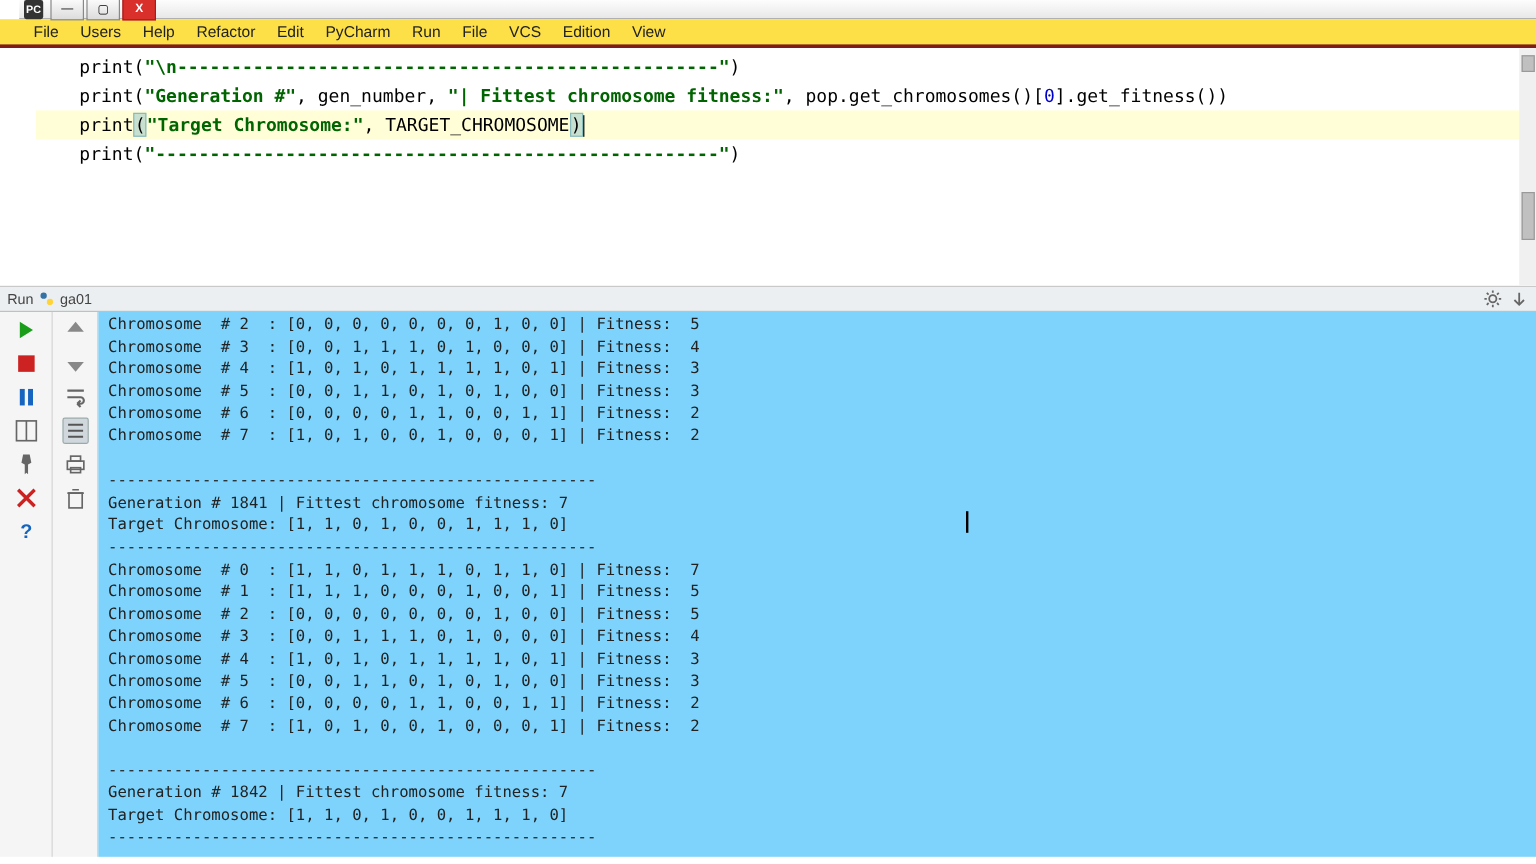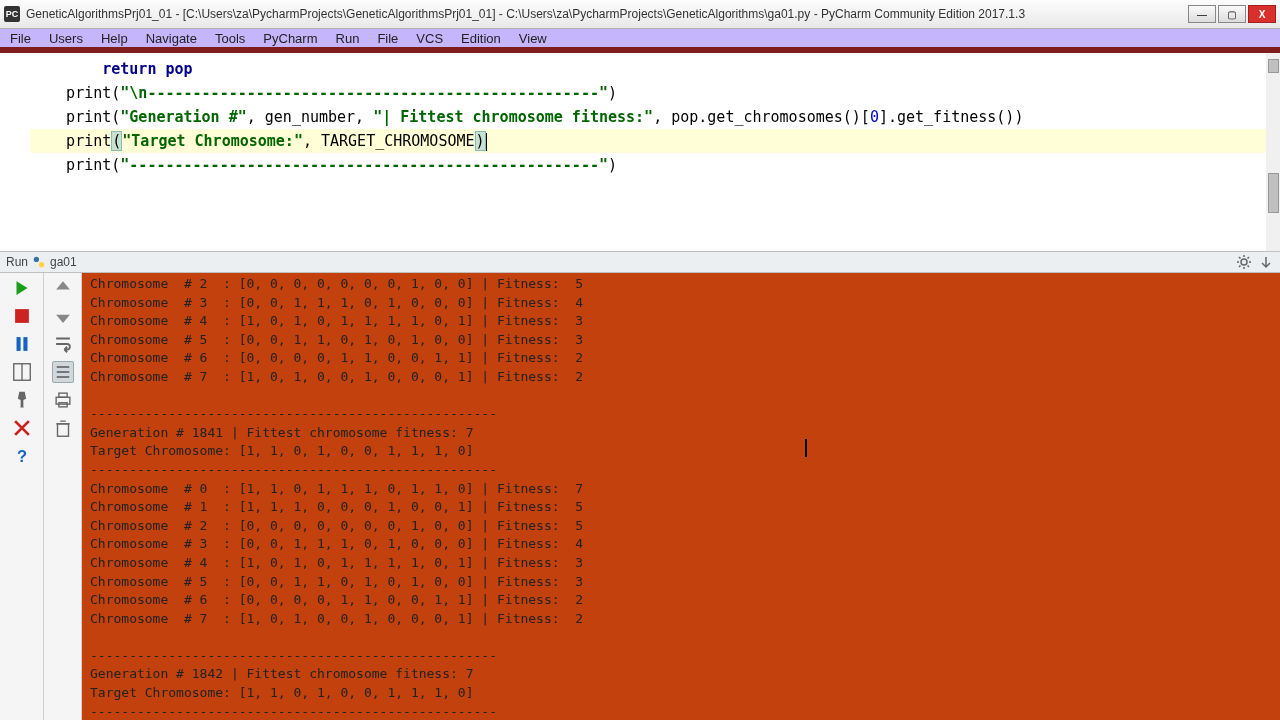--- a/index.html
+++ b/index.html
@@ -1,25 +1,25 @@
 <!DOCTYPE html>
 <html><head>
 <meta charset="utf-8">
 <style>
 * { box-sizing: border-box; margin: 0; padding: 0; }
 body { font-family: "Segoe UI", Tahoma, sans-serif; font-size: 12px; background: #fff; overflow: hidden; width: 1280px; height: 720px; }
 
-.titlebar { height: 29px; background: linear-gradient(#fdfdfd,#e8e8e8); border-bottom: 1px solid #b0b0b0; display: flex; align-items: center; padding: 0 4px; }
+.titlebar { height: 16px; background: linear-gradient(#fdfdfd,#e8e8e8); border-bottom: 1px solid #b0b0b0; display: flex; align-items: center; padding: 0 4px; margin-left: 16px; }
 .titlebar .app-icon { width: 16px; height: 16px; background: #333; border-radius: 2px; display: inline-flex; align-items: center; justify-content: center; color: #fff; font-size: 9px; font-weight: bold; margin-right: 6px; }
 .titlebar .title-text { flex: 1; font-size: 12px; color: #333; white-space: nowrap; overflow: hidden; }
 .winbtns { display: flex; gap: 2px; }
 .winbtn { width: 28px; height: 18px; border: 1px solid #888; background: linear-gradient(#fafafa,#dcdcdc); display: flex; align-items: center; justify-content: center; font-size: 10px; }
 .winbtn.close { background: #d9302c; color: #fff; border-color: #a02020; font-weight: bold; }
 
-.menubar { height: 24px; background: #c4b5fd; border-bottom: 6px solid #7f1d1d; display: flex; align-items: center; padding: 0 2px; gap: 2px; }
+.menubar { height: 24px; background: #fde047; border-bottom: 3px solid #7f1d1d; display: flex; align-items: center; padding: 0 20px; gap: 2px; }
 .menuitem { padding: 2px 8px; font-size: 13px; color: #222; cursor: default; }
 
 .editor { position: relative; height: 198px; background: #fff; font-family: Consolas, monospace; font-size: 15px; line-height: 24px; padding: 4px 14px 4px 30px; color: #000; overflow: hidden; }
 .editor .kw { color: #00008b; font-weight: bold; }
 .editor .str { color: #006400; font-weight: bold; }
 .editor .num { color: #0000cd; }
 .editor .fn { color: #000; }
 .editor .line { white-space: pre; }
 .editor .hl-line { background: #fffed7; }
 .editor .paren-hl { background: #c8e0d0; border: 1px solid #8bb; }
@@ -35,54 +35,52 @@
 .lower { display: flex; height: 454px; }
 .toolcol { width: 44px; background: #f5f5f5; border-right: 1px solid #d0d0d0; display: flex; flex-direction: column; align-items: center; padding-top: 4px; gap: 6px; }
 .toolcol-inner { width: 38px; background: #f5f5f5; border-right: 1px solid #d0d0d0; display: flex; flex-direction: column; align-items: center; padding-top: 4px; gap: 6px; }
 .toolbtn { width: 22px; height: 22px; display: flex; align-items: center; justify-content: center; font-size: 14px; color: #555; border-radius: 2px; }
 .toolbtn.green { color: #1a9e1a; }
 .toolbtn.red { color: #cc2222; }
 .toolbtn.blue { color: #1565c0; }
 .toolbtn.grey { color: #666; }
 .toolbtn.selected { background: #d0d8de; border: 1px solid #9aa; }
 
-.console { flex: 1; background: #c2410c; font-family: Consolas, monospace; font-size: 13px; line-height: 18.6px; padding: 2px 8px; color: #222; overflow: hidden; position: relative; white-space: pre; }
+.console { flex: 1; background: #7dd3fc; font-family: Consolas, monospace; font-size: 13px; line-height: 18.6px; padding: 2px 8px; color: #222; overflow: hidden; position: relative; white-space: pre; }
 .console-cursor { display: inline-block; width: 2px; height: 18px; background: #000; margin-left: 1px; vertical-align: middle; position: absolute; }
 
 svg { display: block; }
 </style>
 </head>
 <body>
 
 <div class="titlebar">
   <span class="app-icon">PC</span>
-  <span class="title-text">GeneticAlgorithmsPrj01_01 - [C:\Users\za\PycharmProjects\GeneticAlgorithmsPrj01_01] - C:\Users\za\PycharmProjects\GeneticAlgorithms\ga01.py - PyCharm Community Edition 2017.1.3</span>
   <div class="winbtns">
     <div class="winbtn">—</div>
     <div class="winbtn">▢</div>
     <div class="winbtn close">X</div>
   </div>
 </div>
 
 <div class="menubar">
   <span class="menuitem">File</span>
   <span class="menuitem">Users</span>
   <span class="menuitem">Help</span>
-  <span class="menuitem">Navigate</span>
-  <span class="menuitem">Tools</span>
+  <span class="menuitem">Refactor</span>
+  <span class="menuitem">Edit</span>
   <span class="menuitem">PyCharm</span>
   <span class="menuitem">Run</span>
   <span class="menuitem">File</span>
   <span class="menuitem">VCS</span>
   <span class="menuitem">Edition</span>
   <span class="menuitem">View</span>
 </div>
 
 <div class="editor">
-  <div class="line"><span class="kw">        return pop</span></div>
   <div class="line"></div>
   <div class="line"></div>
   <div class="line"><span>    print(</span><span class="str">"\n--------------------------------------------------"</span><span>)</span></div>
   <div class="line"><span>    print(</span><span class="str">"Generation #"</span><span>, gen_number, </span><span class="str">"| Fittest chromosome fitness:"</span><span>, pop.get_chromosomes()[</span><span class="num">0</span><span>].get_fitness())</span></div>
   <div class="line hl-line"><span>    print</span><span class="paren-hl">(</span><span class="str">"Target Chromosome:"</span><span>, TARGET_CHROMOSOME</span><span class="paren-hl">)</span><span class="cursor-caret"></span></div>
   <div class="line"><span>    print(</span><span class="str">"----------------------------------------------------"</span><span>)</span></div>
 
   <div class="editor-scroll">
     <div class="editor-thumb" style="top:6px;height:14px"></div>
     <div class="editor-thumb" style="top:120px;height:40px"></div>

